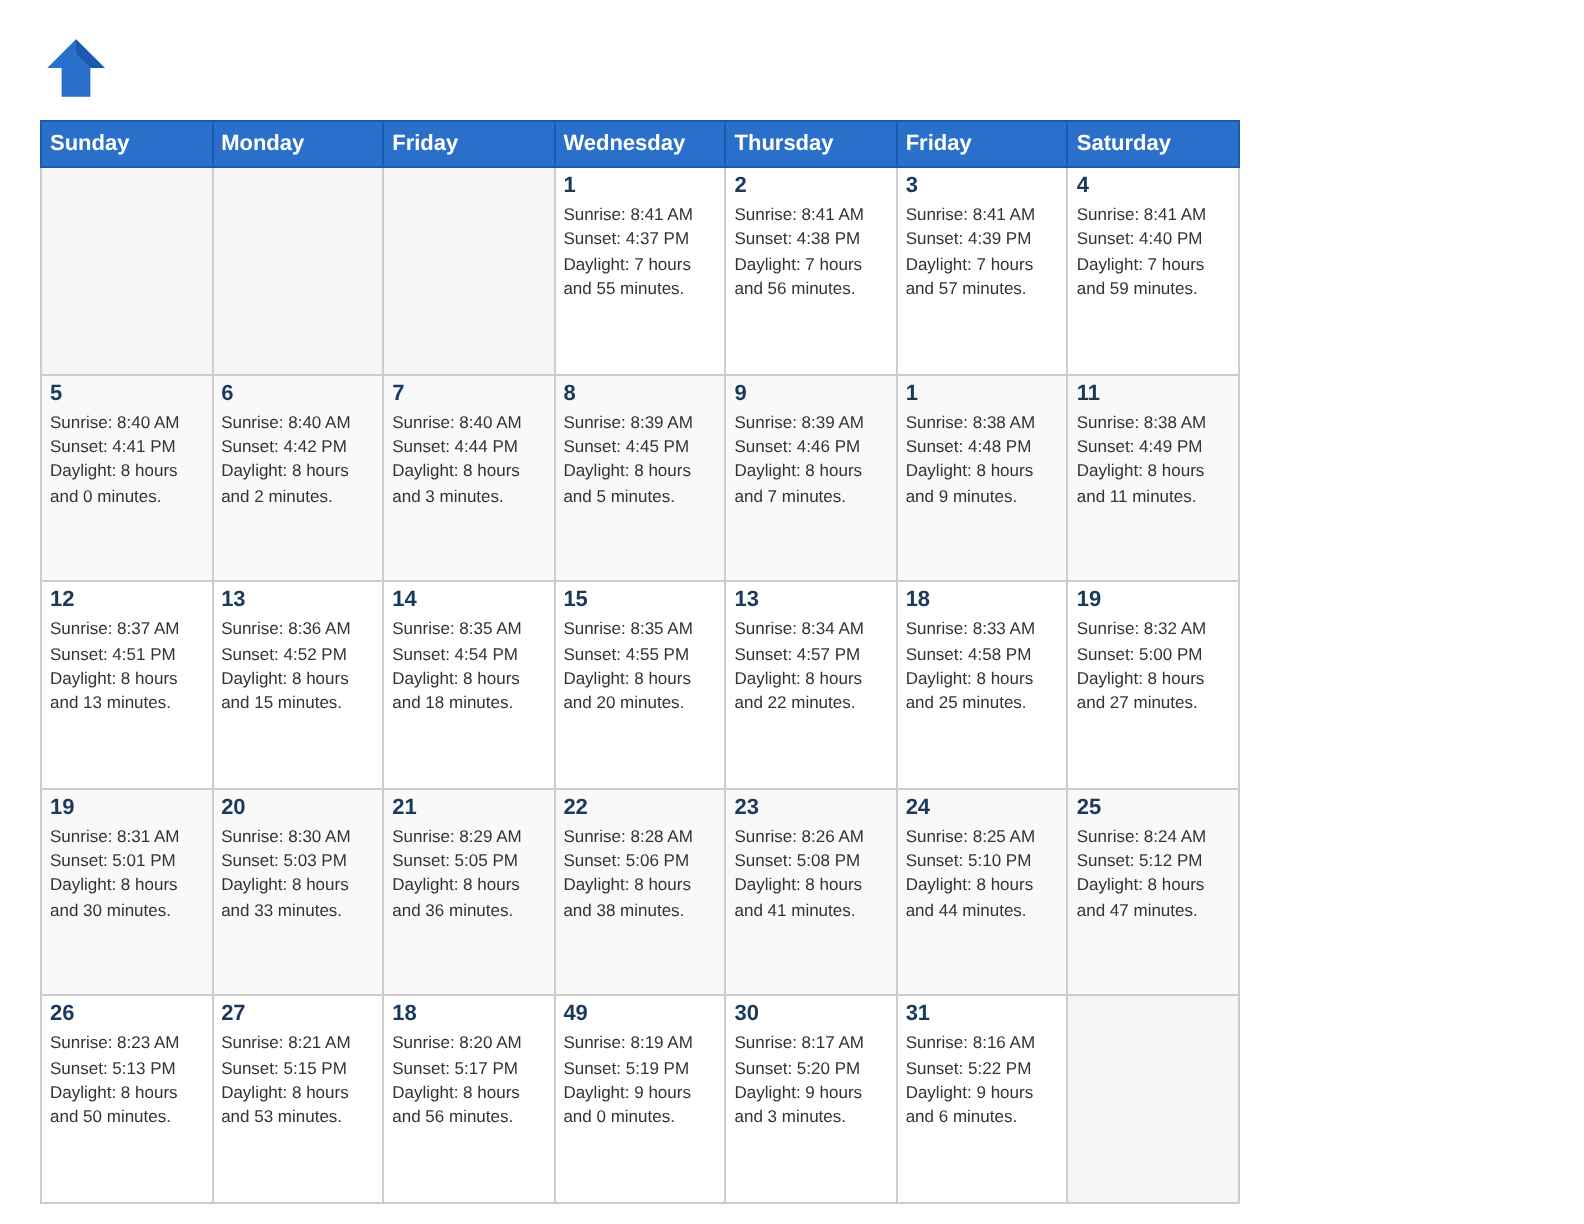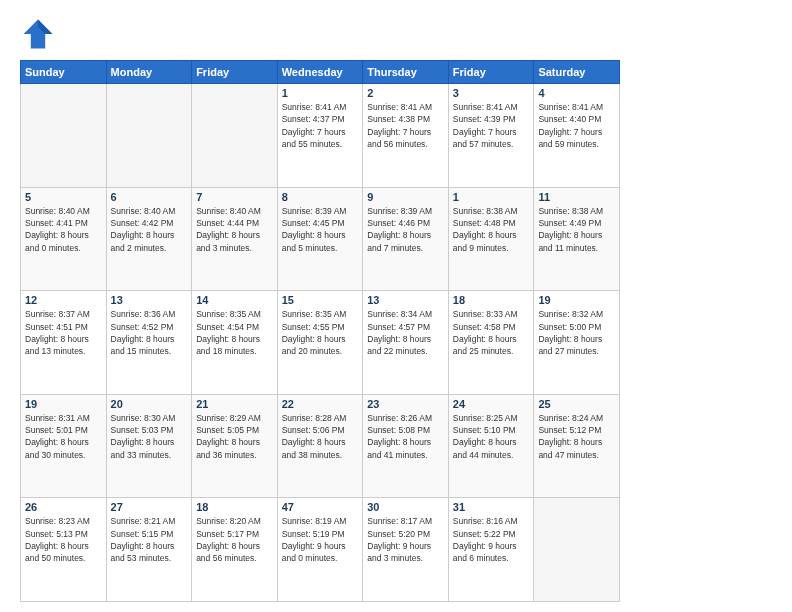--- a/index.html
+++ b/index.html
@@ -251,21 +251,21 @@
           </td>
           <td>
             <span class="day-number">27</span>
             <div class="day-info">Sunrise: 8:21 AM<br>Sunset: 5:15 PM<br>Daylight: 8 hours and 53 minutes.</div>
           </td>
           <td>
             <span class="day-number">18</span>
             <div class="day-info">Sunrise: 8:20 AM<br>Sunset: 5:17 PM<br>Daylight: 8 hours and 56 minutes.</div>
           </td>
           <td>
-            <span class="day-number">47</span>
+            <span class="day-number">49</span>
             <div class="day-info">Sunrise: 8:19 AM<br>Sunset: 5:19 PM<br>Daylight: 9 hours and 0 minutes.</div>
           </td>
           <td>
             <span class="day-number">30</span>
             <div class="day-info">Sunrise: 8:17 AM<br>Sunset: 5:20 PM<br>Daylight: 9 hours and 3 minutes.</div>
           </td>
           <td>
             <span class="day-number">31</span>
             <div class="day-info">Sunrise: 8:16 AM<br>Sunset: 5:22 PM<br>Daylight: 9 hours and 6 minutes.</div>
           </td>

